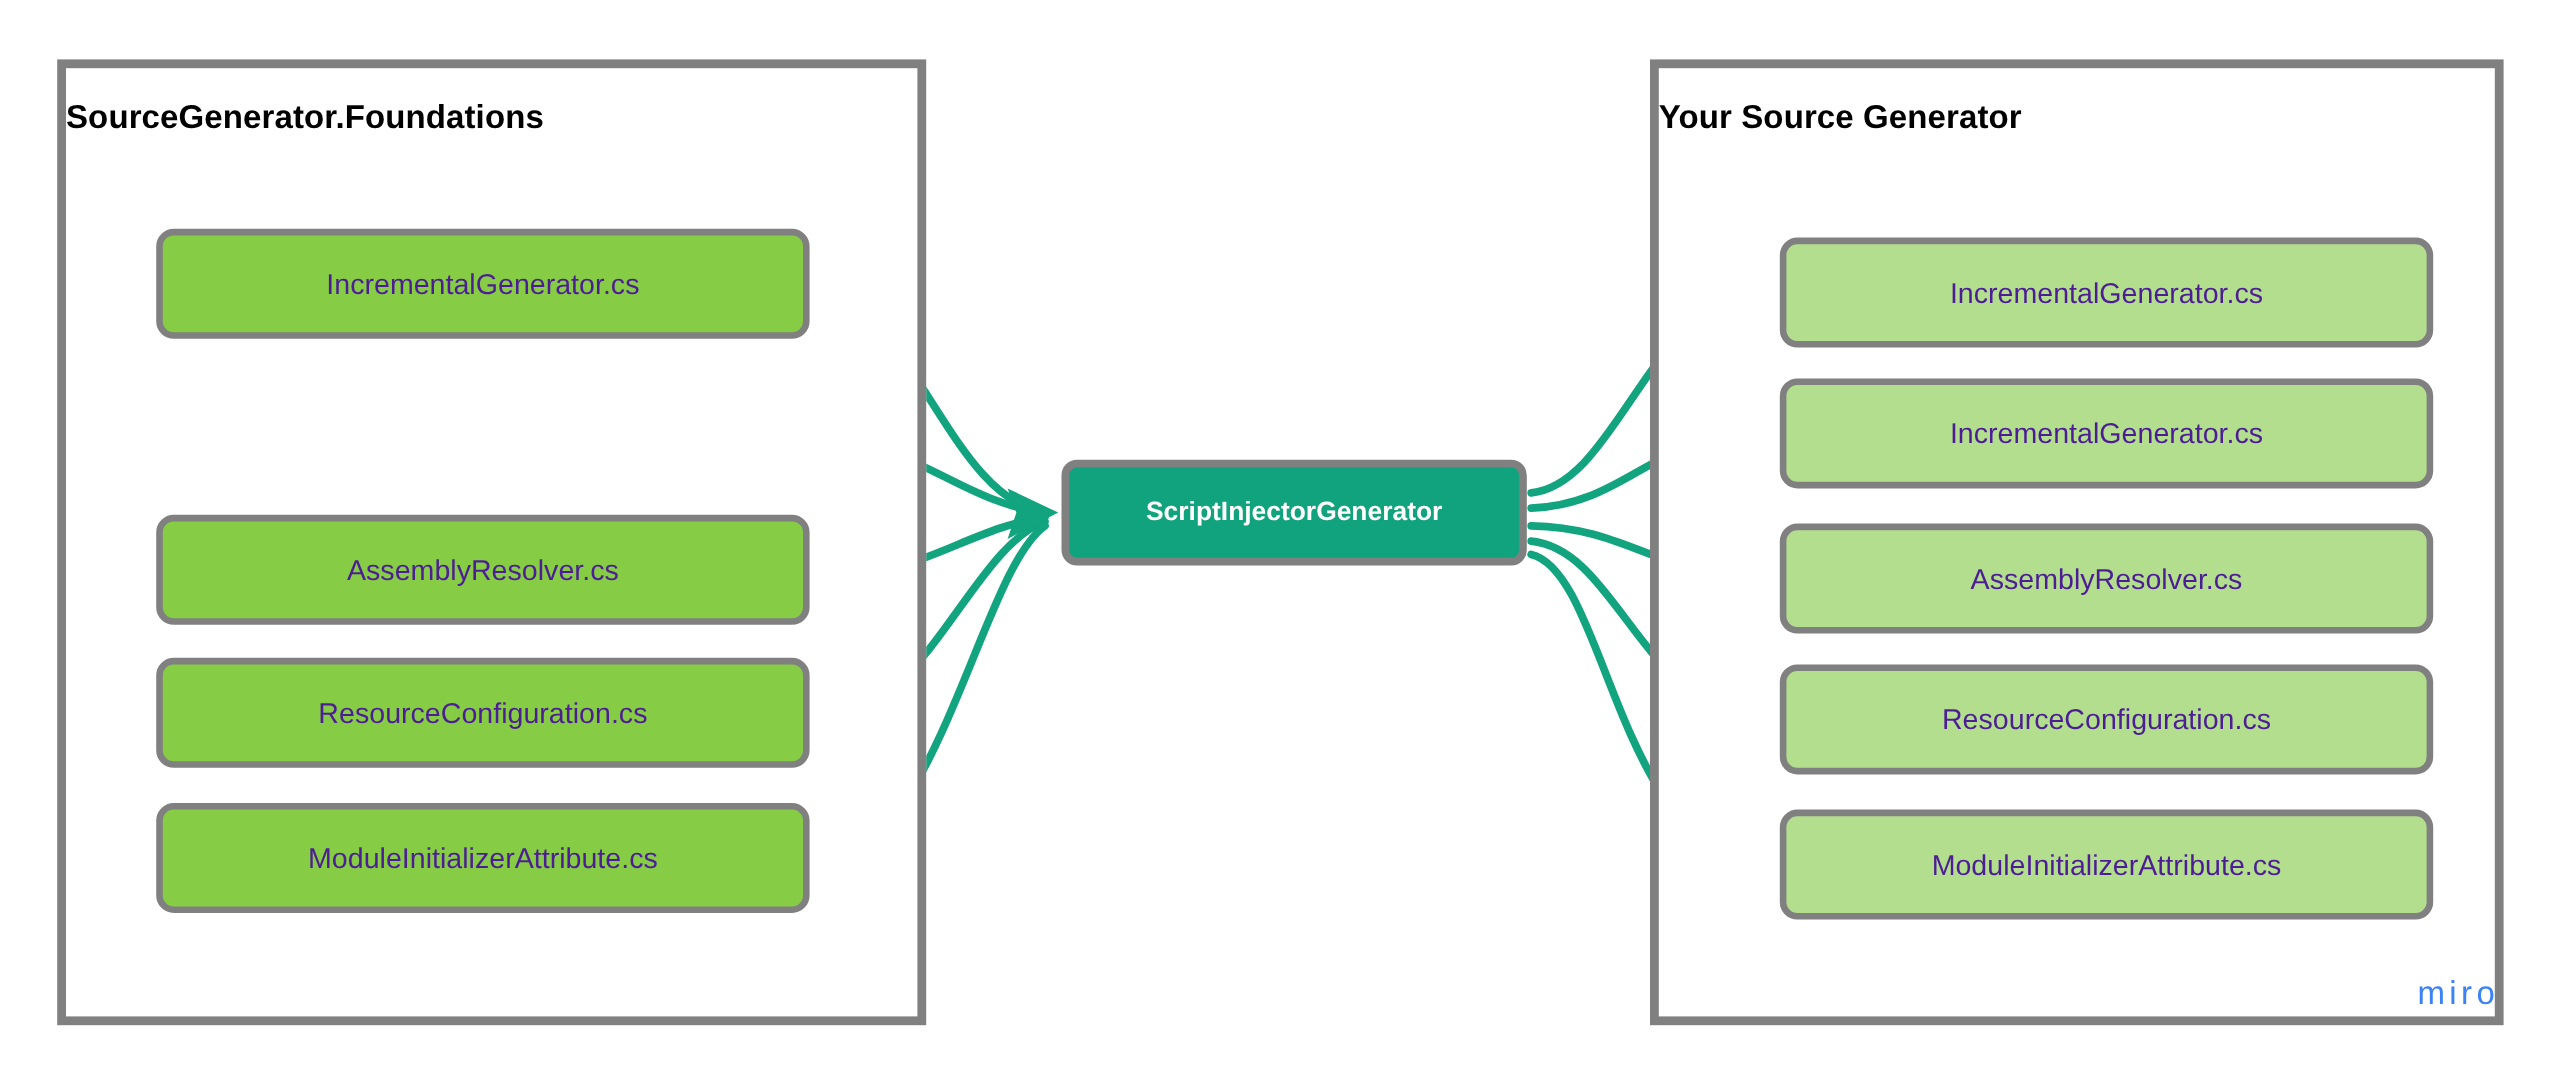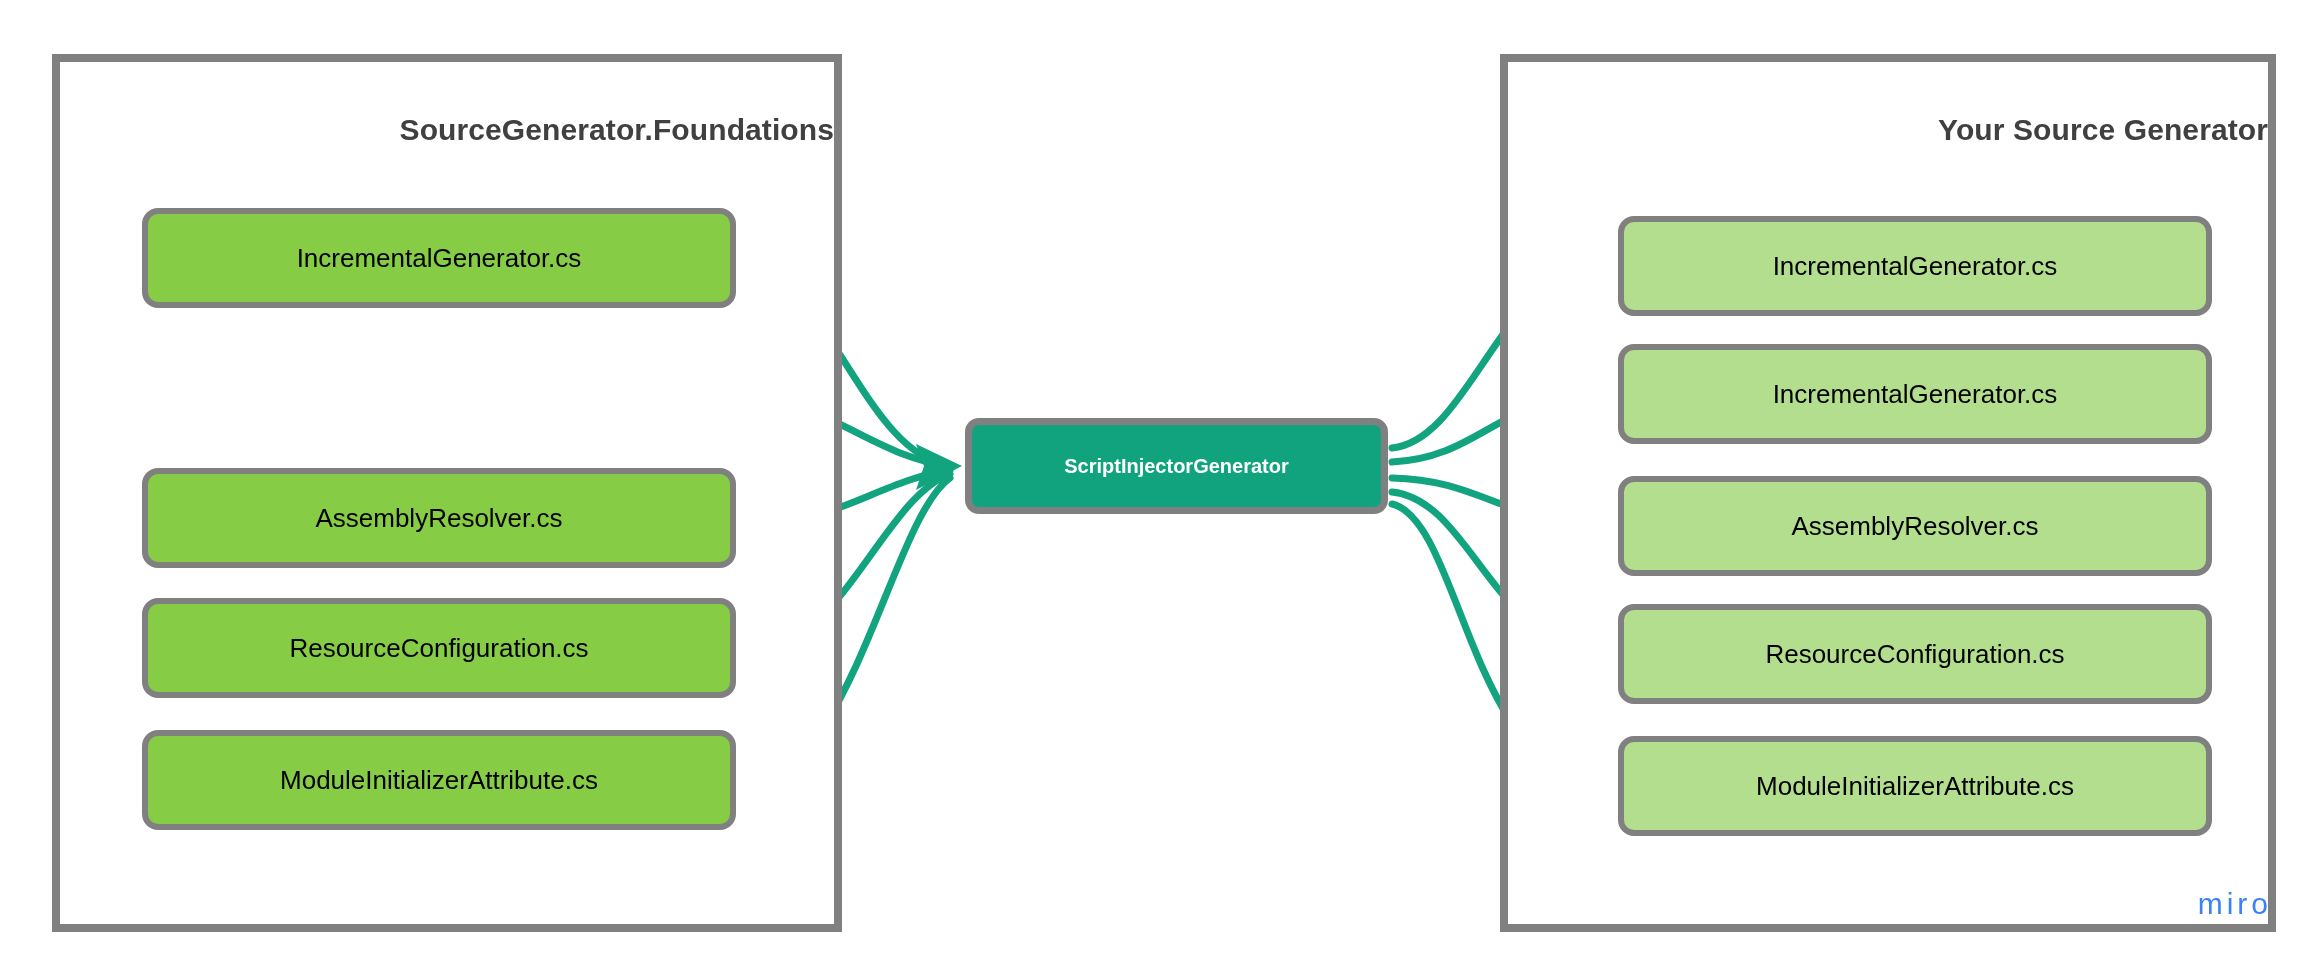--- a/index.html
+++ b/index.html
@@ -26,61 +26,61 @@
     border: 8px solid #808080;
     background: #ffffff;
   }
   #panel-left  { left: 52px;   top: 54px; width: 790px;  height: 878px; }
   #panel-right { left: 1500px; top: 54px; width: 776px;  height: 878px; }
 
   .panel-title {
     position: absolute;
     left: 0;
     right: 0;
-    top: 51px;
-    text-align: right;
+    top: 28px;
+    text-align: left;
     font-size: 30px;
     font-weight: 700;
-    color: #404040;
+    color: #000000;
     letter-spacing: 0.1px;
     white-space: nowrap;
   }
 
   
   .node {
     position: absolute;
     box-sizing: border-box;
     border: 6px solid #808080;
     border-radius: 16px;
     display: flex;
     align-items: center;
     justify-content: center;
     font-size: 26px;
-    color: #000000;
+    color: #4c1d95;
     text-align: center;
     white-space: nowrap;
   }
   .node.left-node  { background: #86cc45; }
   .node.right-node { background: #b3de8e; }
 
   
   #hub {
     position: absolute;
     box-sizing: border-box;
     left: 965px;
     top: 418px;
     width: 423px;
     height: 96px;
     background: #11a37d;
     border: 7px solid #808080;
     border-radius: 14px;
     display: flex;
     align-items: center;
     justify-content: center;
-    font-size: 20px;
+    font-size: 24px;
     font-weight: 700;
     color: #ffffff;
     white-space: nowrap;
   }
 
   
   #edges {
     position: absolute;
     left: 0;
     top: 0;

